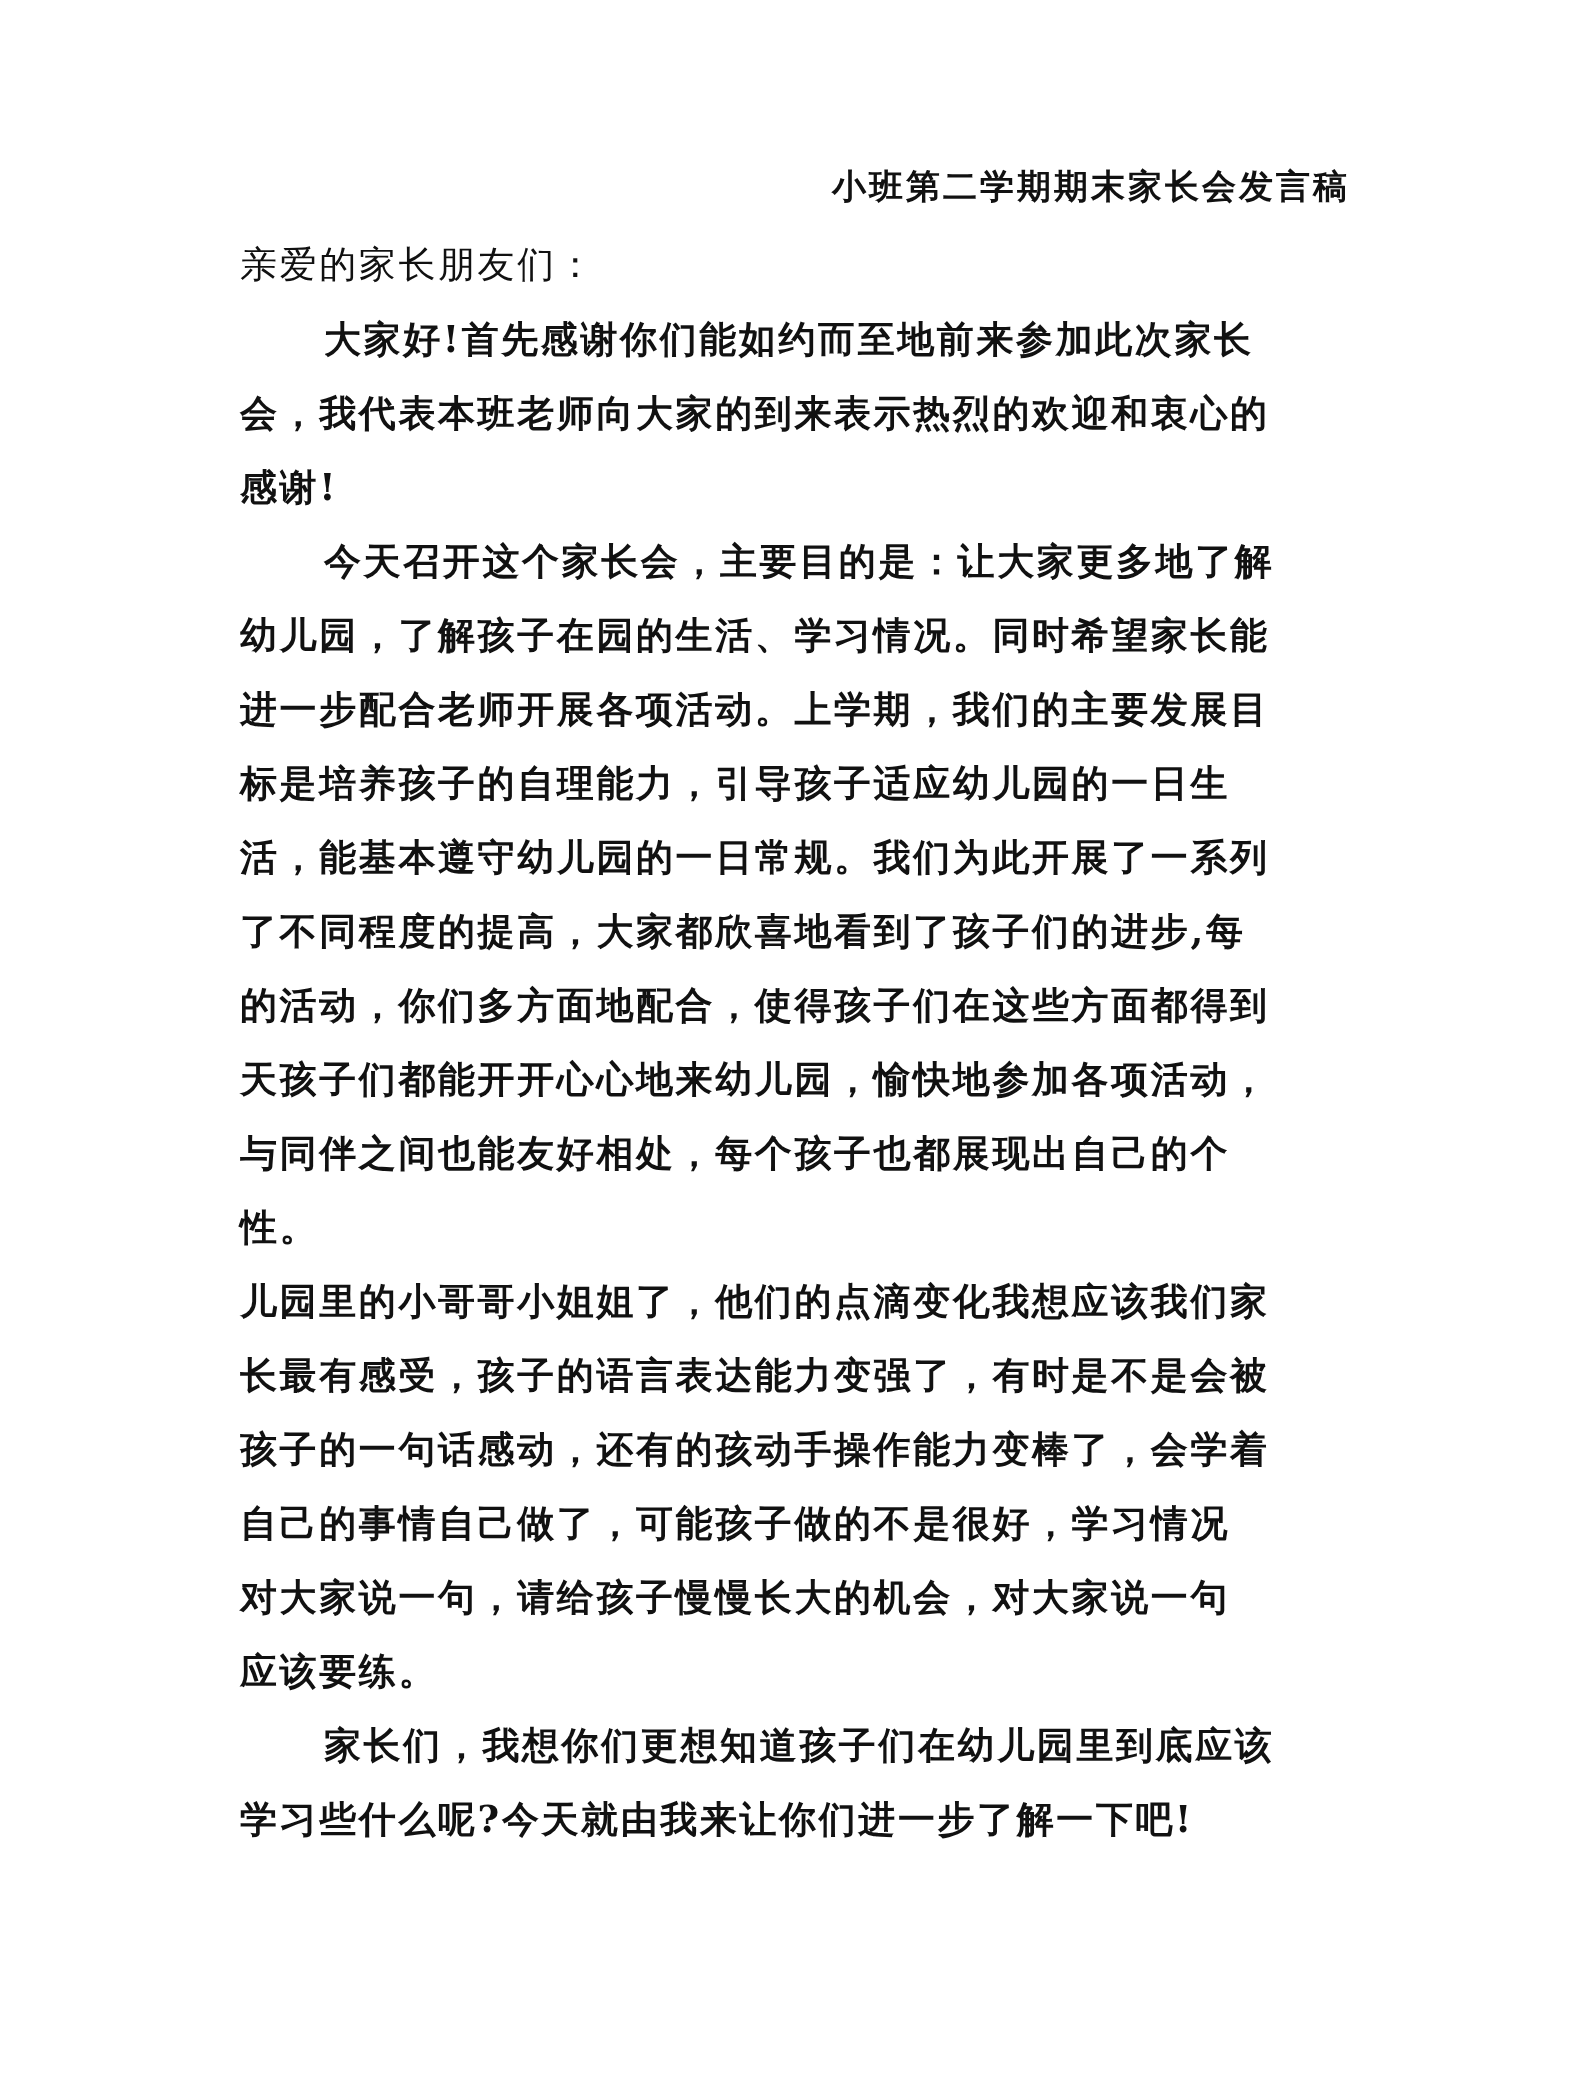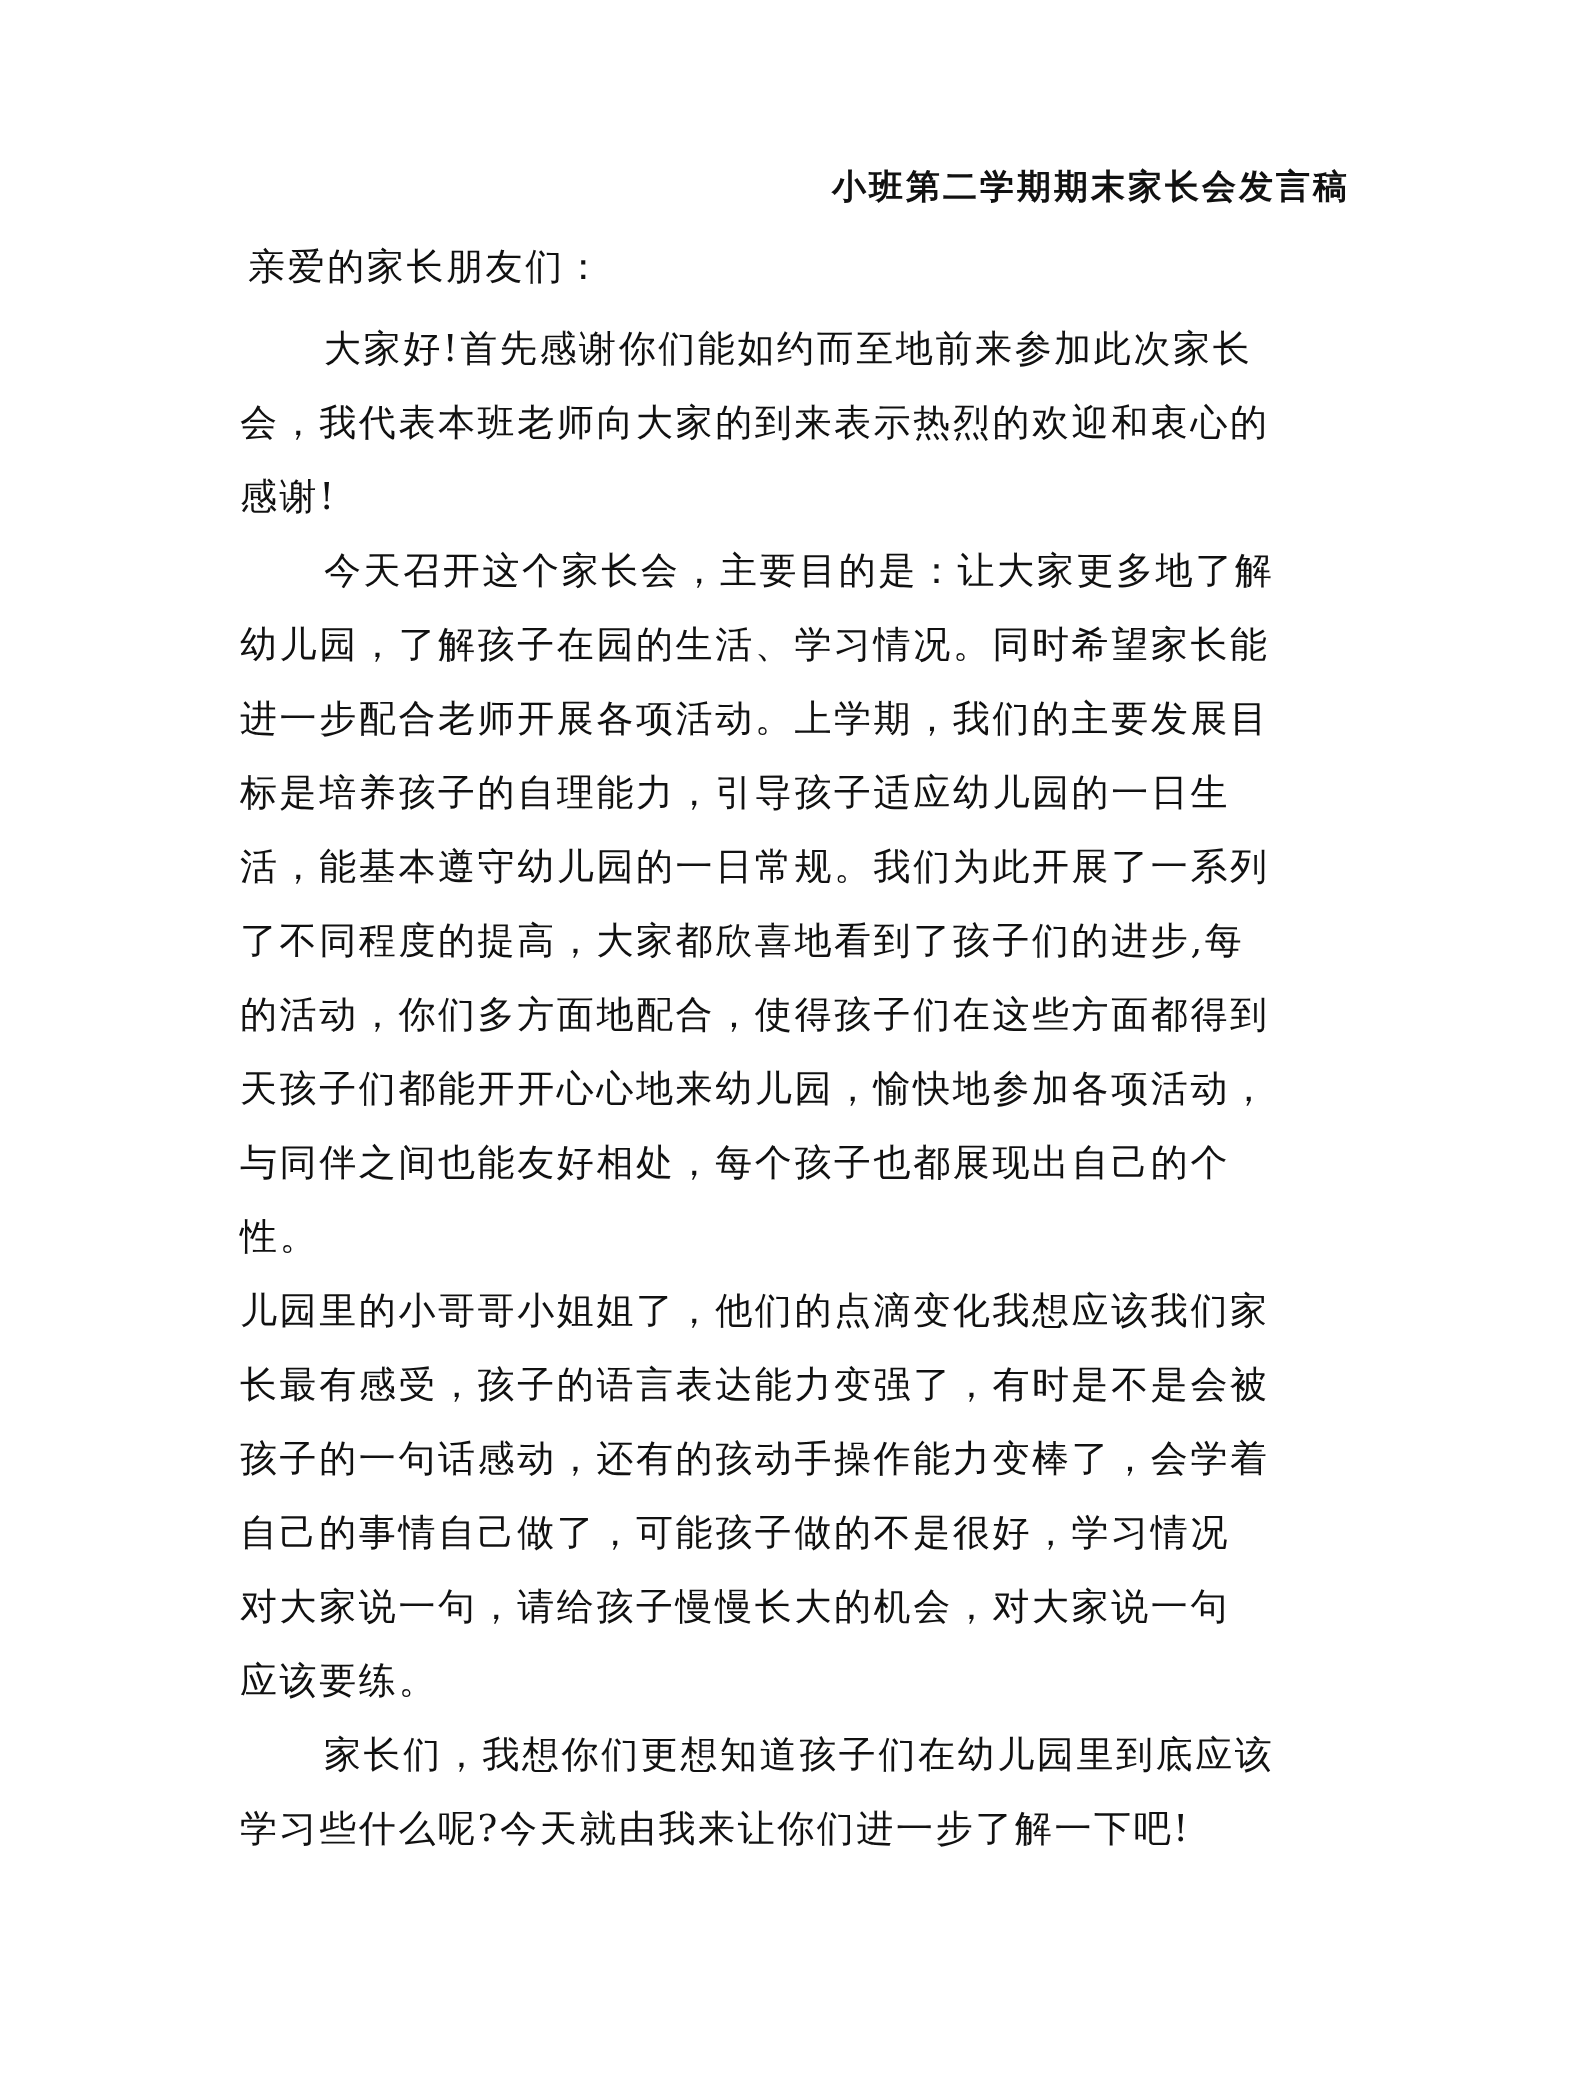--- a/index.html
+++ b/index.html
@@ -26,31 +26,32 @@
       font-size: 34px;
       line-height: 72px;
       height: 72px;
       margin: 0 0 6px 20px;
       letter-spacing: 3px;
       white-space: nowrap;
     }
     .salutation {
       font-size: 37px;
       line-height: 74px;
-      margin: 8px;
+      margin: 0;
       letter-spacing: 2.6px;
       white-space: nowrap;
     }
     .para {
       font-size: 37px;
       line-height: 74px;
       margin: 0;
       letter-spacing: 2.6px;
       text-align: justify;
       text-align-last: left;
+      font-weight: bold;
     }
     .para .line {
       display: block;
       white-space: nowrap;
       height: 74px;
     }
     .indent { padding-left: 84px; }
     .indent-wide { padding-left: 124px; }
   </style>
 </head>

